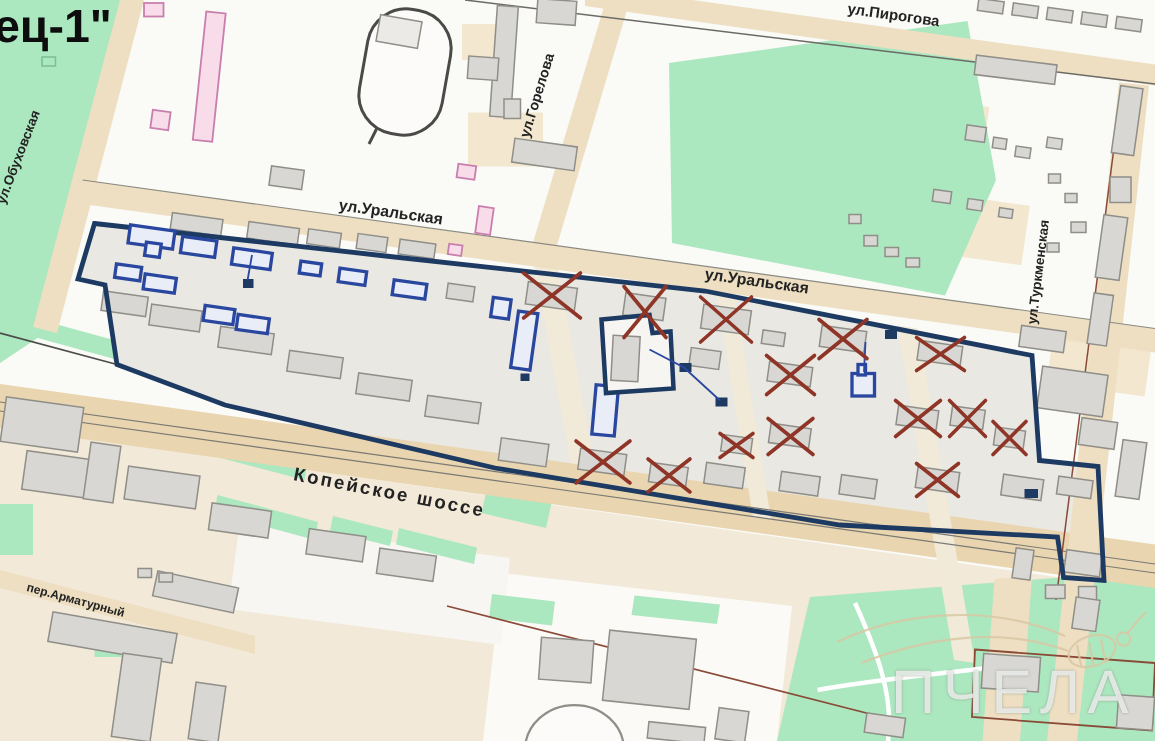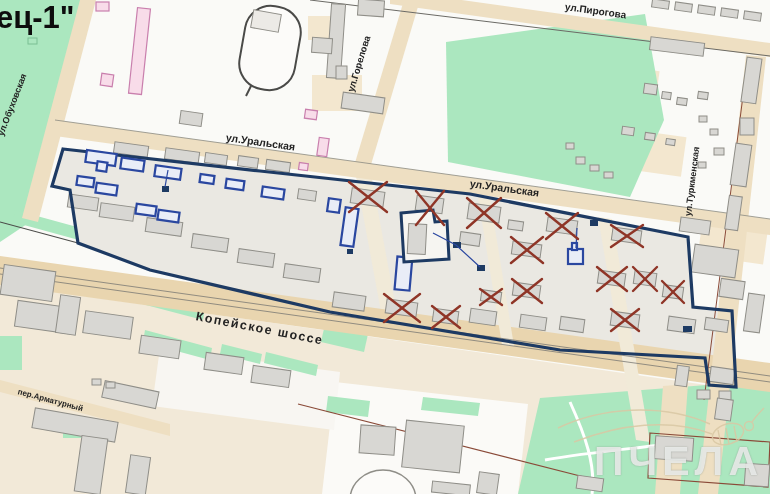--- a/index.html
+++ b/index.html
@@ -19,21 +19,21 @@
   .bldg rect,.bldg path{fill:var(--c-bldg);stroke:var(--c-bldgstroke);stroke-width:1;}
   .pink rect{fill:var(--c-pink);stroke:var(--c-pinkstroke);stroke-width:1.2;}
   .navy-line{fill:none;stroke:var(--c-navy);}
   .blue-b rect{fill:var(--c-bluefill);stroke:var(--c-blue);stroke-width:2.2;}
   .navy-sq rect{fill:var(--c-navy);stroke:none;}
   .cross line{stroke:var(--c-cross);stroke-width:2.4;stroke-linecap:round;}
   .lbl{position:absolute;white-space:nowrap;font-weight:bold;color:var(--c-label);
        transform-origin:0 50%;}
   .lbl-c{text-align:center;}
   #title-frag{position:absolute;left:-4px;top:0;font-size:31px;font-weight:bold;color:#0d0d0d;}
-  #watermark{position:absolute;left:594px;top:438px;font-size:41px;font-weight:bold;
+  #watermark{position:absolute;left:594px;top:438px;font-size:41px;font-weight:normal;
        letter-spacing:5px;color:rgba(255,255,255,0.72);
        text-shadow:0 0 2px rgba(140,150,140,0.45), 0 0 1px rgba(120,130,120,0.5);}
 </style>
 </head>
 <body>
 
 <div id="map">
 <svg width="770" height="494" viewBox="0 0 770 494">
 
   <rect x="0" y="0" width="770" height="494" fill="var(--c-bg)"></rect>

